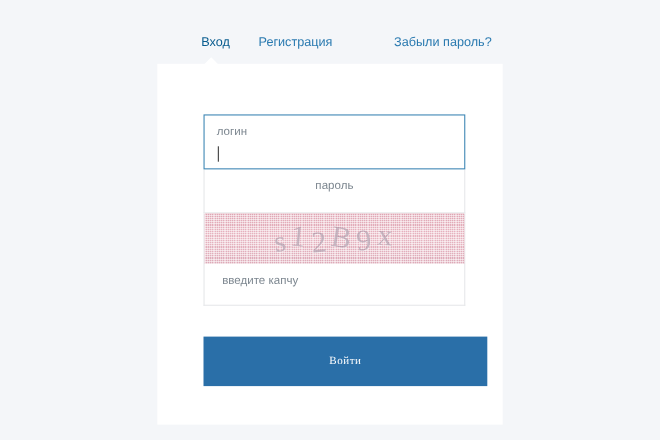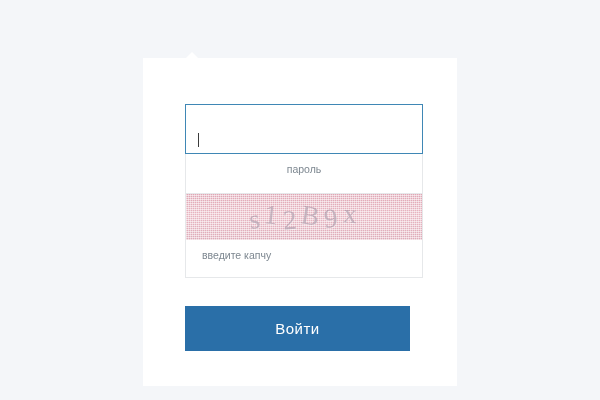--- a/index.html
+++ b/index.html
@@ -155,43 +155,49 @@
     border: 1px solid #e6e8ea;
     border-top: none;
     height: 38px;
     padding-left: 16px;
   }
   
   .submit {
     position: absolute;
     left: 185px;
     top: 306px;
-    width: 225px;
+    width: 258px;
     height: 45px;
     background: #2a6fa8;
     border: none;
     color: #ffffff;
-    font-size: 15px;
-    font-family: Liberation Sans, sans-serif;
+    font-size: 10px;
+    font-family: Liberation Serif, serif;
     cursor: pointer;
     letter-spacing: 0.5px;
   }
 </style>
 </head>
 <body>
 
 <div class="screen">
 
+  <div class="tabbar">
+    <div class="tab tab-login">Вход</div>
+    <div class="tab tab-register">Регистрация</div>
+    <div class="tab tab-forgot">Забыли пароль?</div>
+  </div>
 
   <div class="card"></div>
   <div class="card-notch"></div>
 
   <div class="form">
 
     <div class="field field-login">
+      <div class="field-label">логин</div>
       <div class="caret"></div>
     </div>
 
     <div class="field field-password">
       <div class="field-label">пароль</div>
     </div>
 
     <div class="captcha-wrap">
       <div class="captcha-img"></div>
       <div class="captcha-text">

